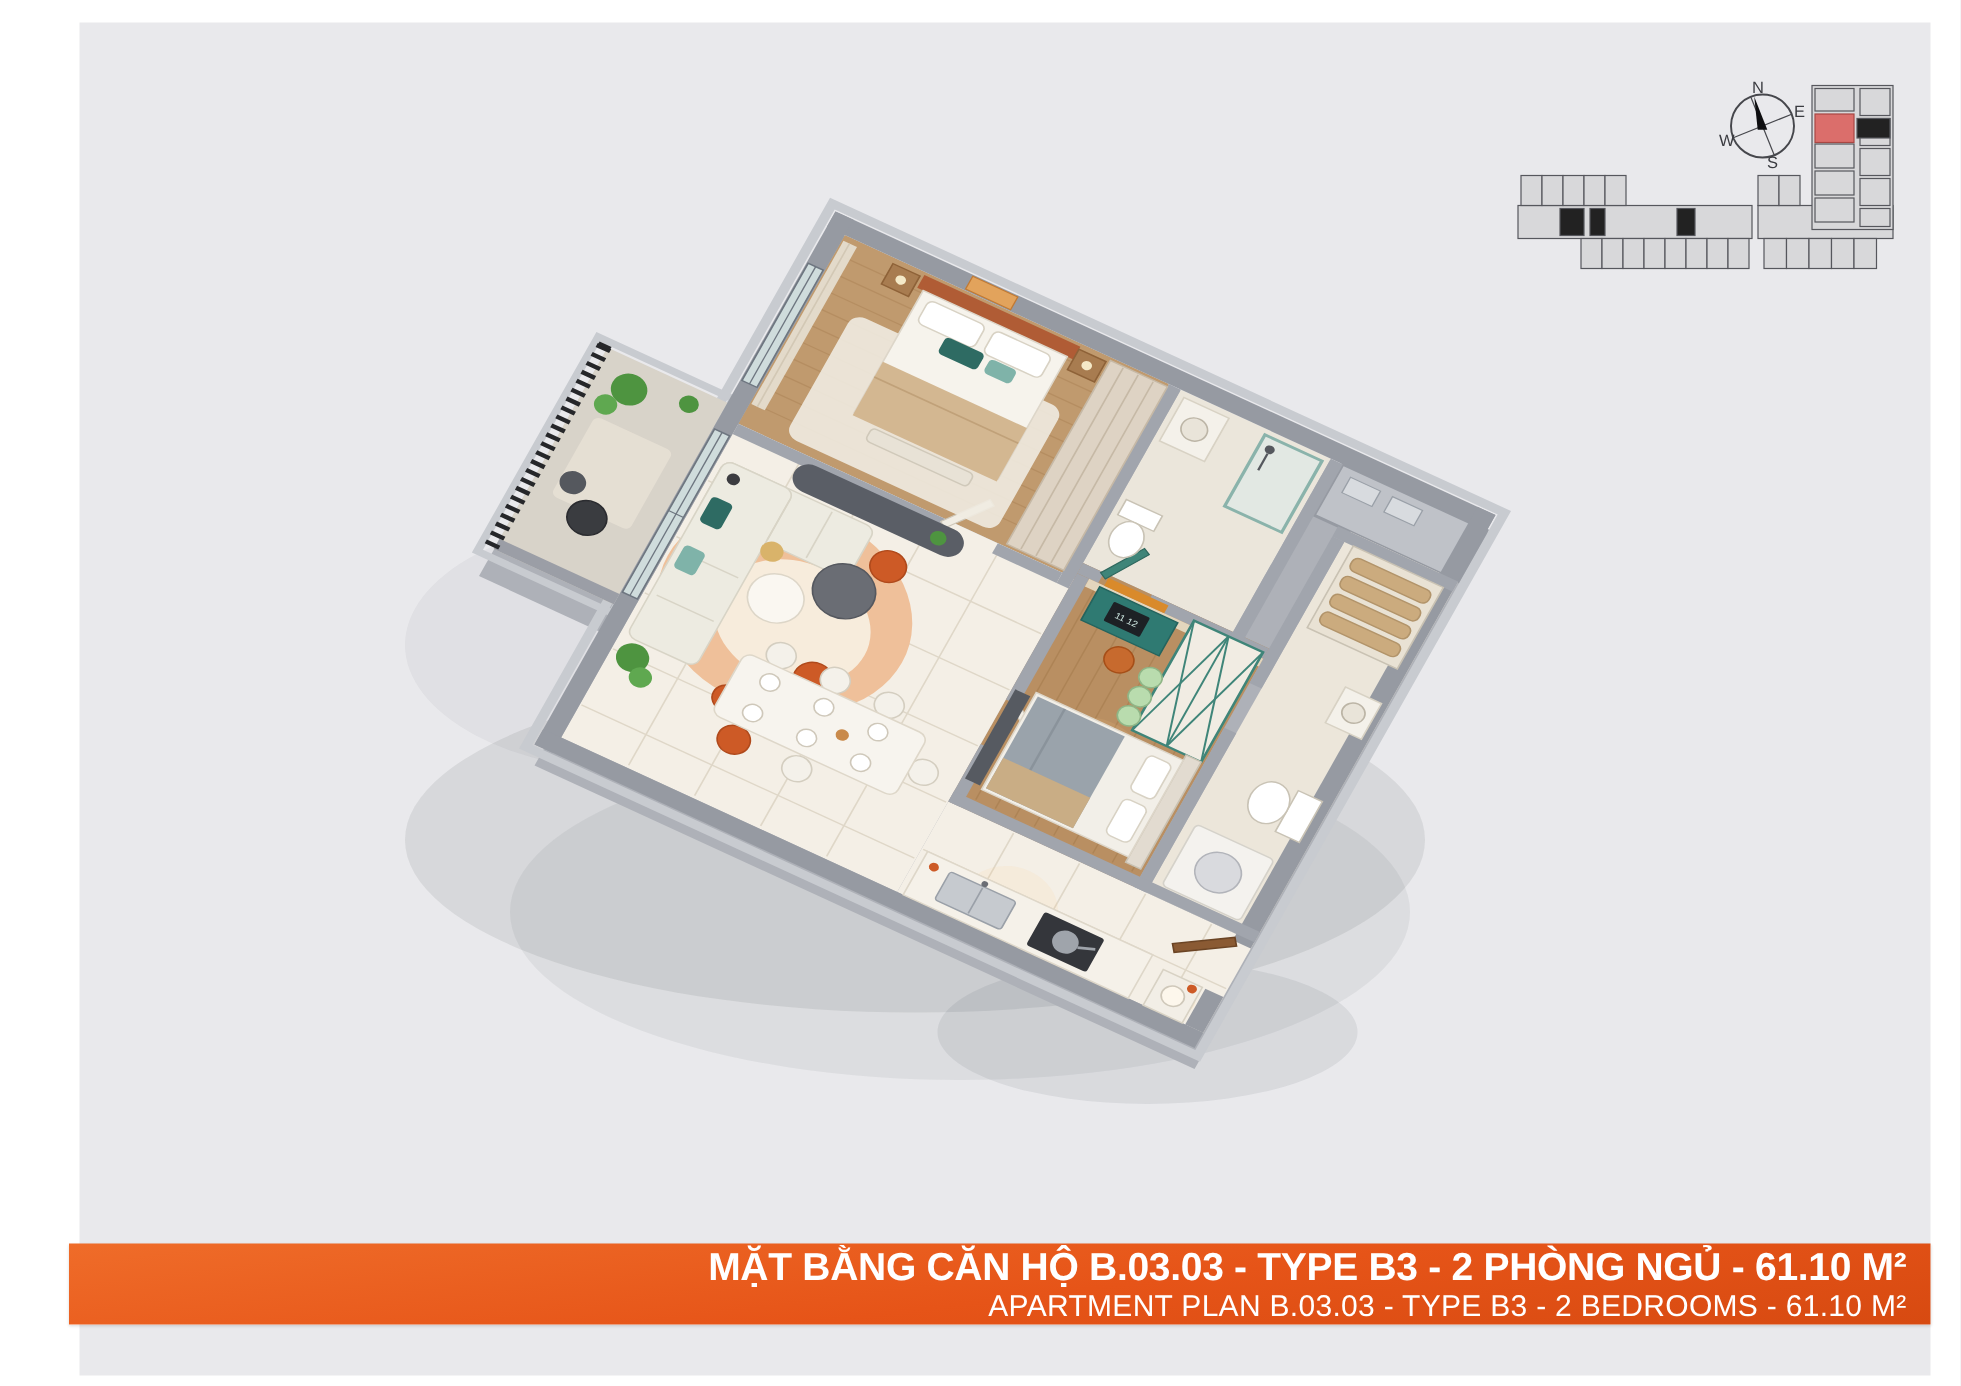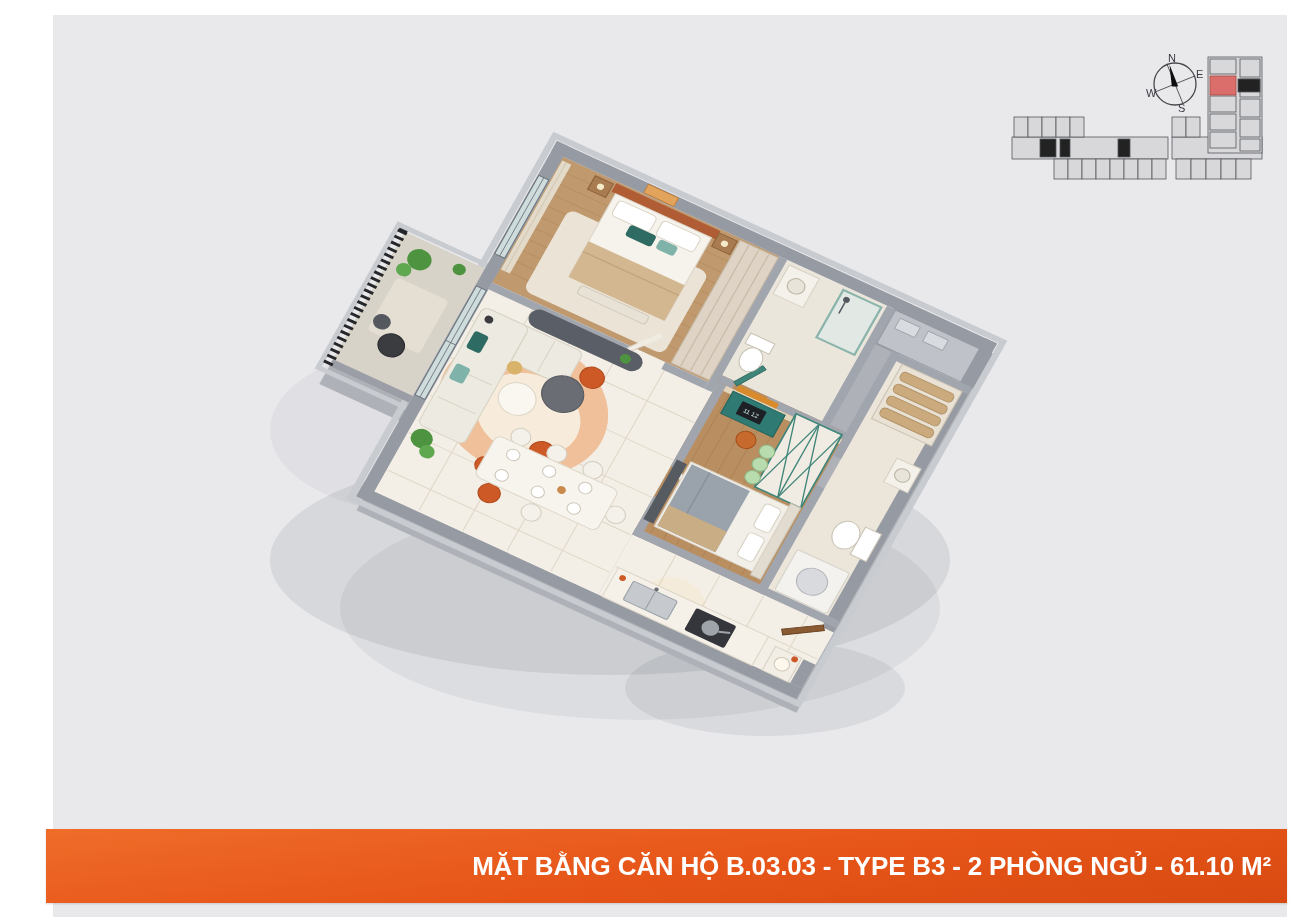--- a/index.html
+++ b/index.html
@@ -7,21 +7,21 @@
     width:1307px;height:924px;position:relative;overflow:hidden;
     background:#ffffff;
     font-family:"Liberation Sans", sans-serif;
   }
   .panel{
     position:absolute;left:53px;top:15px;width:1234px;height:902px;
     background:#e9e9ec;
   }
   .scene{position:absolute;left:0;top:0;}
   .banner{
-    position:absolute;left:46px;top:829px;width:1241px;height:74px;
+    position:absolute;left:46px;top:829px;width:1241px;height:54px;
     background:linear-gradient(173deg,#ef6c29 0%,#e65418 55%,#d74a11 100%);
     box-shadow:0 1px 2px rgba(0,0,0,.15);
     display:flex;flex-direction:column;align-items:flex-end;justify-content:center;
     padding-right:16px;box-sizing:border-box;gap:2px;
   }
   .banner-title{
     color:#ffffff;font-size:26px;font-weight:700;letter-spacing:-0.2px;line-height:1.1;
     white-space:nowrap;
   }
   .banner-sub{
@@ -360,13 +360,14 @@
     <polygon points="1171.8,86.5 1178.2,86.5 1169.5,64.5" transform="rotate(0 1175 84)" fill="#0e0e10"></polygon>
     <text x="1168" y="62" font-size="11" fill="#3a3b40">N</text>
     <text x="1196" y="78" font-size="11" fill="#3a3b40">E</text>
     <text x="1146" y="97" font-size="11" fill="#3a3b40">W</text>
     <text x="1178" y="112" font-size="11" fill="#3a3b40">S</text>
   </g>
 </svg>
 
 <div class="banner">
   <div class="banner-title">MẶT BẰNG CĂN HỘ B.03.03 - TYPE B3 - 2 PHÒNG NGỦ - 61.10 M²</div>
+  <div class="banner-sub">APARTMENT PLAN B.03.03 - TYPE B3 - 2 BEDROOMS - 61.10 M²</div>
 </div>
 
 </body></html>

